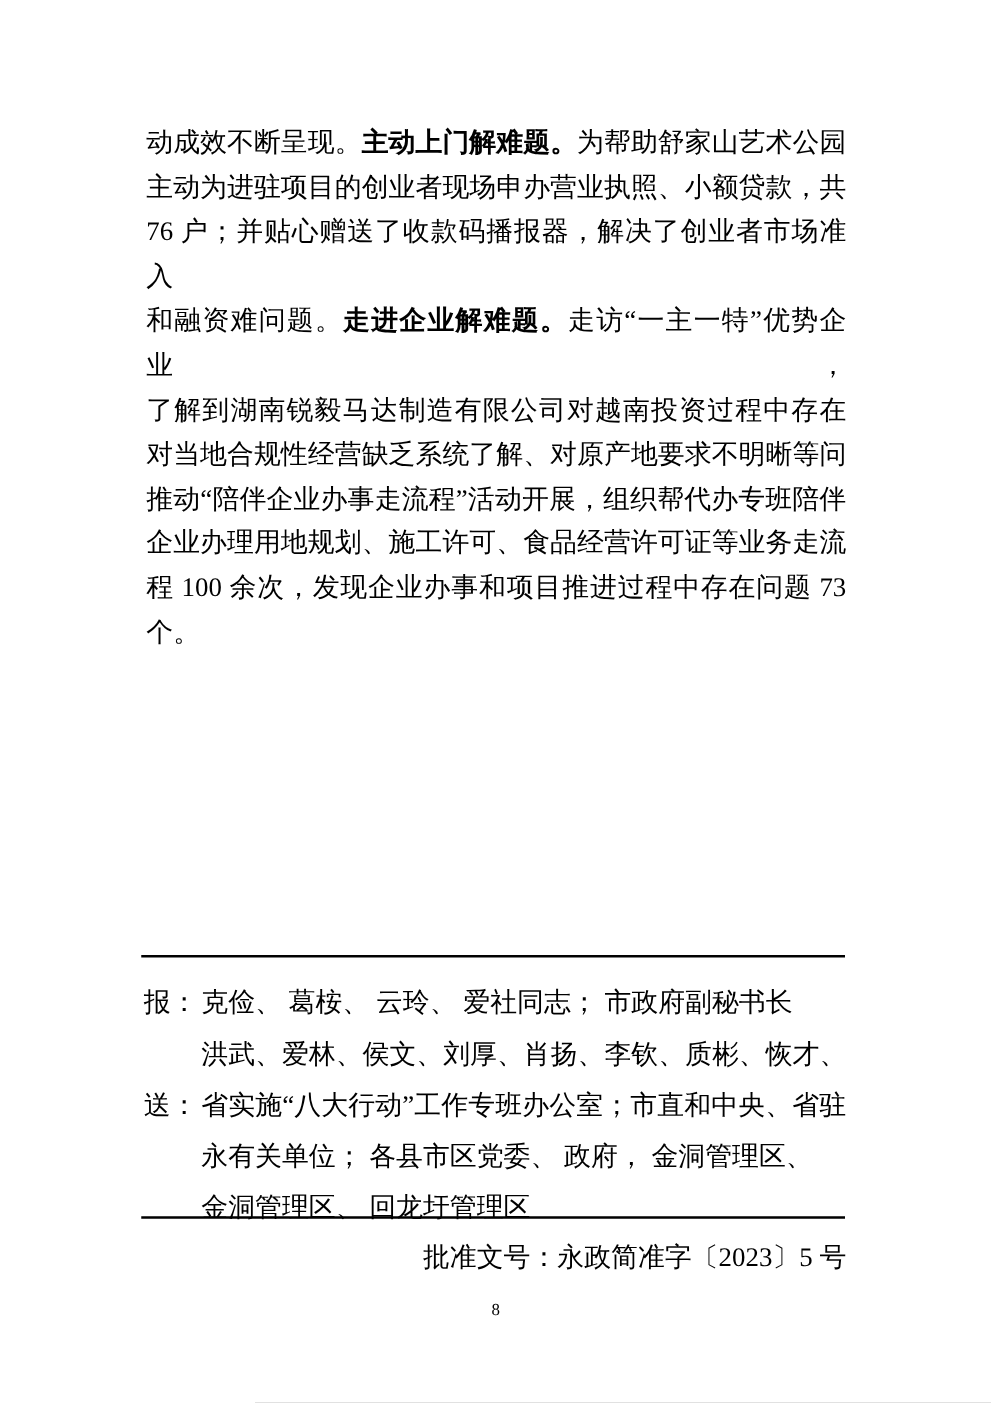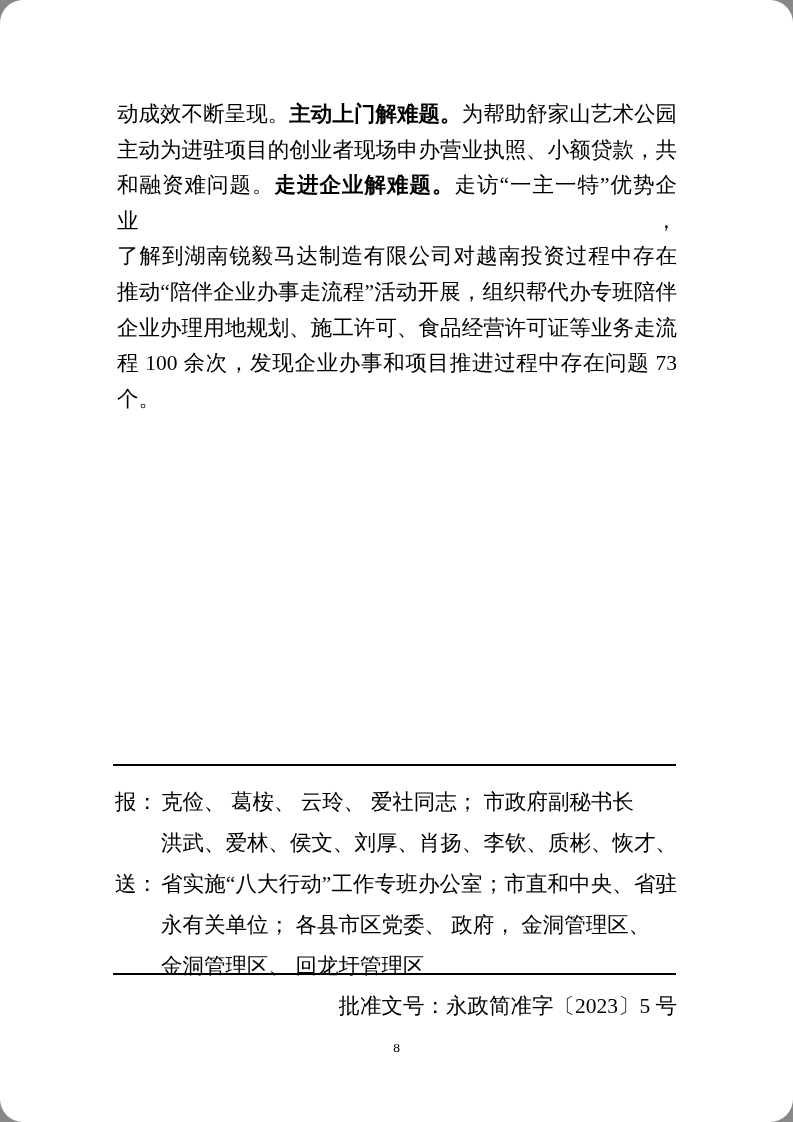--- a/index.html
+++ b/index.html
@@ -6,21 +6,20 @@
   body { background: #888; }
   .page {
     position: relative;
     width: 793px;
     height: 1122px;
     margin: 0 auto;
     background: #ffffff;
     color: #000000;
     font-family: "Liberation Serif", "DejaVu Serif", serif;
     overflow: hidden;
-    border-radius: 23px;
   }
   
   .body-par {
     position: absolute;
     left: 117px;
     top: 97px;
     width: 560px;
   }
   .bline {
     font-size: 21.5px;
@@ -98,22 +97,24 @@
   }
 </style>
 </head>
 <body>
 
 <div class="page">
 
   <div class="body-par">
       <div class="bline fill"><span>动成效不断呈现。</span><span class="bold">主动上门解难题。</span><span>为帮助舒家山艺术公园</span></div>
       <div class="bline fill"><span>主动为进驻项目的创业者现场申办营业执照、小额贷款，共</span></div>
+      <div class="bline fill"><span>76 户；并贴心赠送了收款码播报器，解决了创业者市场准入</span></div>
       <div class="bline fill"><span>和融资难问题。</span><span class="bold">走进企业解难题。</span><span>走访“一主一特”优势企业，</span></div>
       <div class="bline fill"><span>了解到湖南锐毅马达制造有限公司对越南投资过程中存在</span></div>
+      <div class="bline fill"><span>对当地合规性经营缺乏系统了解、对原产地要求不明晰等问</span></div>
       <div class="bline fill"><span>推动“陪伴企业办事走流程”活动开展，组织帮代办专班陪伴</span></div>
       <div class="bline fill"><span>企业办理用地规划、施工许可、食品经营许可证等业务走流</span></div>
       <div class="bline fill"><span>程 100 余次，发现企业办事和项目推进过程中存在问题 73</span></div>
       <div class="bline"><span>个。</span></div>
     </div>
 
   <div class="rule rule-top"></div>
 
   <div class="dist dist-report">
     <span class="dist-label">报：</span>

